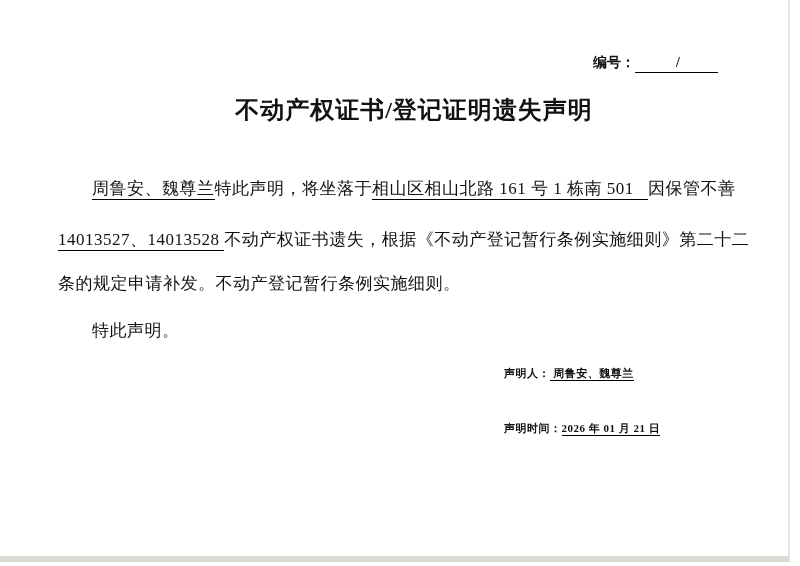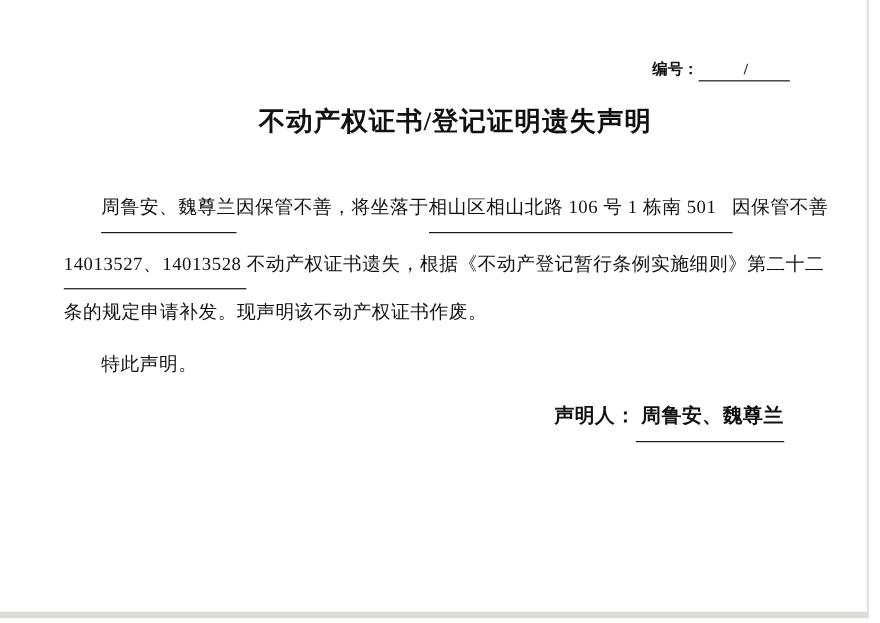--- a/index.html
+++ b/index.html
@@ -58,59 +58,62 @@
     letter-spacing: 0.5px;
     white-space: nowrap;
   }
   .indent { text-indent: 34px; }
   .line1 { top: 177px; }
   .line2 { top: 228px; text-align: center; }
   .line3 { top: 272px; }
   .closing { top: 319px; font-family: Liberation Mono, monospace; }
   .u {
     border-bottom: 1px solid #000;
-    padding-bottom: 13px;
+    padding-bottom: 1px;
     white-space: pre;
   }
   .sig-line {
     position: absolute;
     left: 504px;
-    font-size: 18px;
+    font-size: 11px;
     font-weight: bold;
     letter-spacing: 0.5px;
     white-space: nowrap;
   }
   .sig-declarant { top: 366px; }
   .sig-date { top: 421px; }
 </style>
 </head>
 <body>
 
 <div class="page">
 
   <div class="serial">
     <span>编号：</span><span class="value">/</span>
   </div>
 
   <h1 class="doc-title">不动产权证书/登记证明遗失声明</h1>
 
   <div class="body-line line1 indent">
-    <span class="u">周鲁安、魏尊兰</span><span>因保管不善，将坐落于</span><span class="u">相山区相山北路 106 号 1 栋南 501   </span><span>因保管不善</span>
+    <span class="u">周鲁安、魏尊兰</span><span>特此声明，将坐落于</span><span class="u">相山区相山北路 161 号 1 栋南 501   </span><span>因保管不善</span>
   </div>
 
   <div class="body-line line2">
     <span class="u">14013527、14013528 </span><span>不动产权证书遗失，根据《不动产登记暂行条例实施细则》第二十二</span>
   </div>
 
   <div class="body-line line3">
-    <span>条的规定申请补发。现声明该不动产权证书作废。</span>
+    <span>条的规定申请补发。不动产登记暂行条例实施细则。</span>
   </div>
 
   <div class="body-line closing indent">
     <span>特此声明。</span>
   </div>
 
   <div class="sig-line sig-declarant">
     <span>声明人：</span><span class="u"> 周鲁安、魏尊兰</span>
   </div>
 
+  <div class="sig-line sig-date">
+    <span>声明时间：</span><span class="u">2026 年 01 月 21 日</span>
+  </div>
 
 </div>
 
 </body></html>

